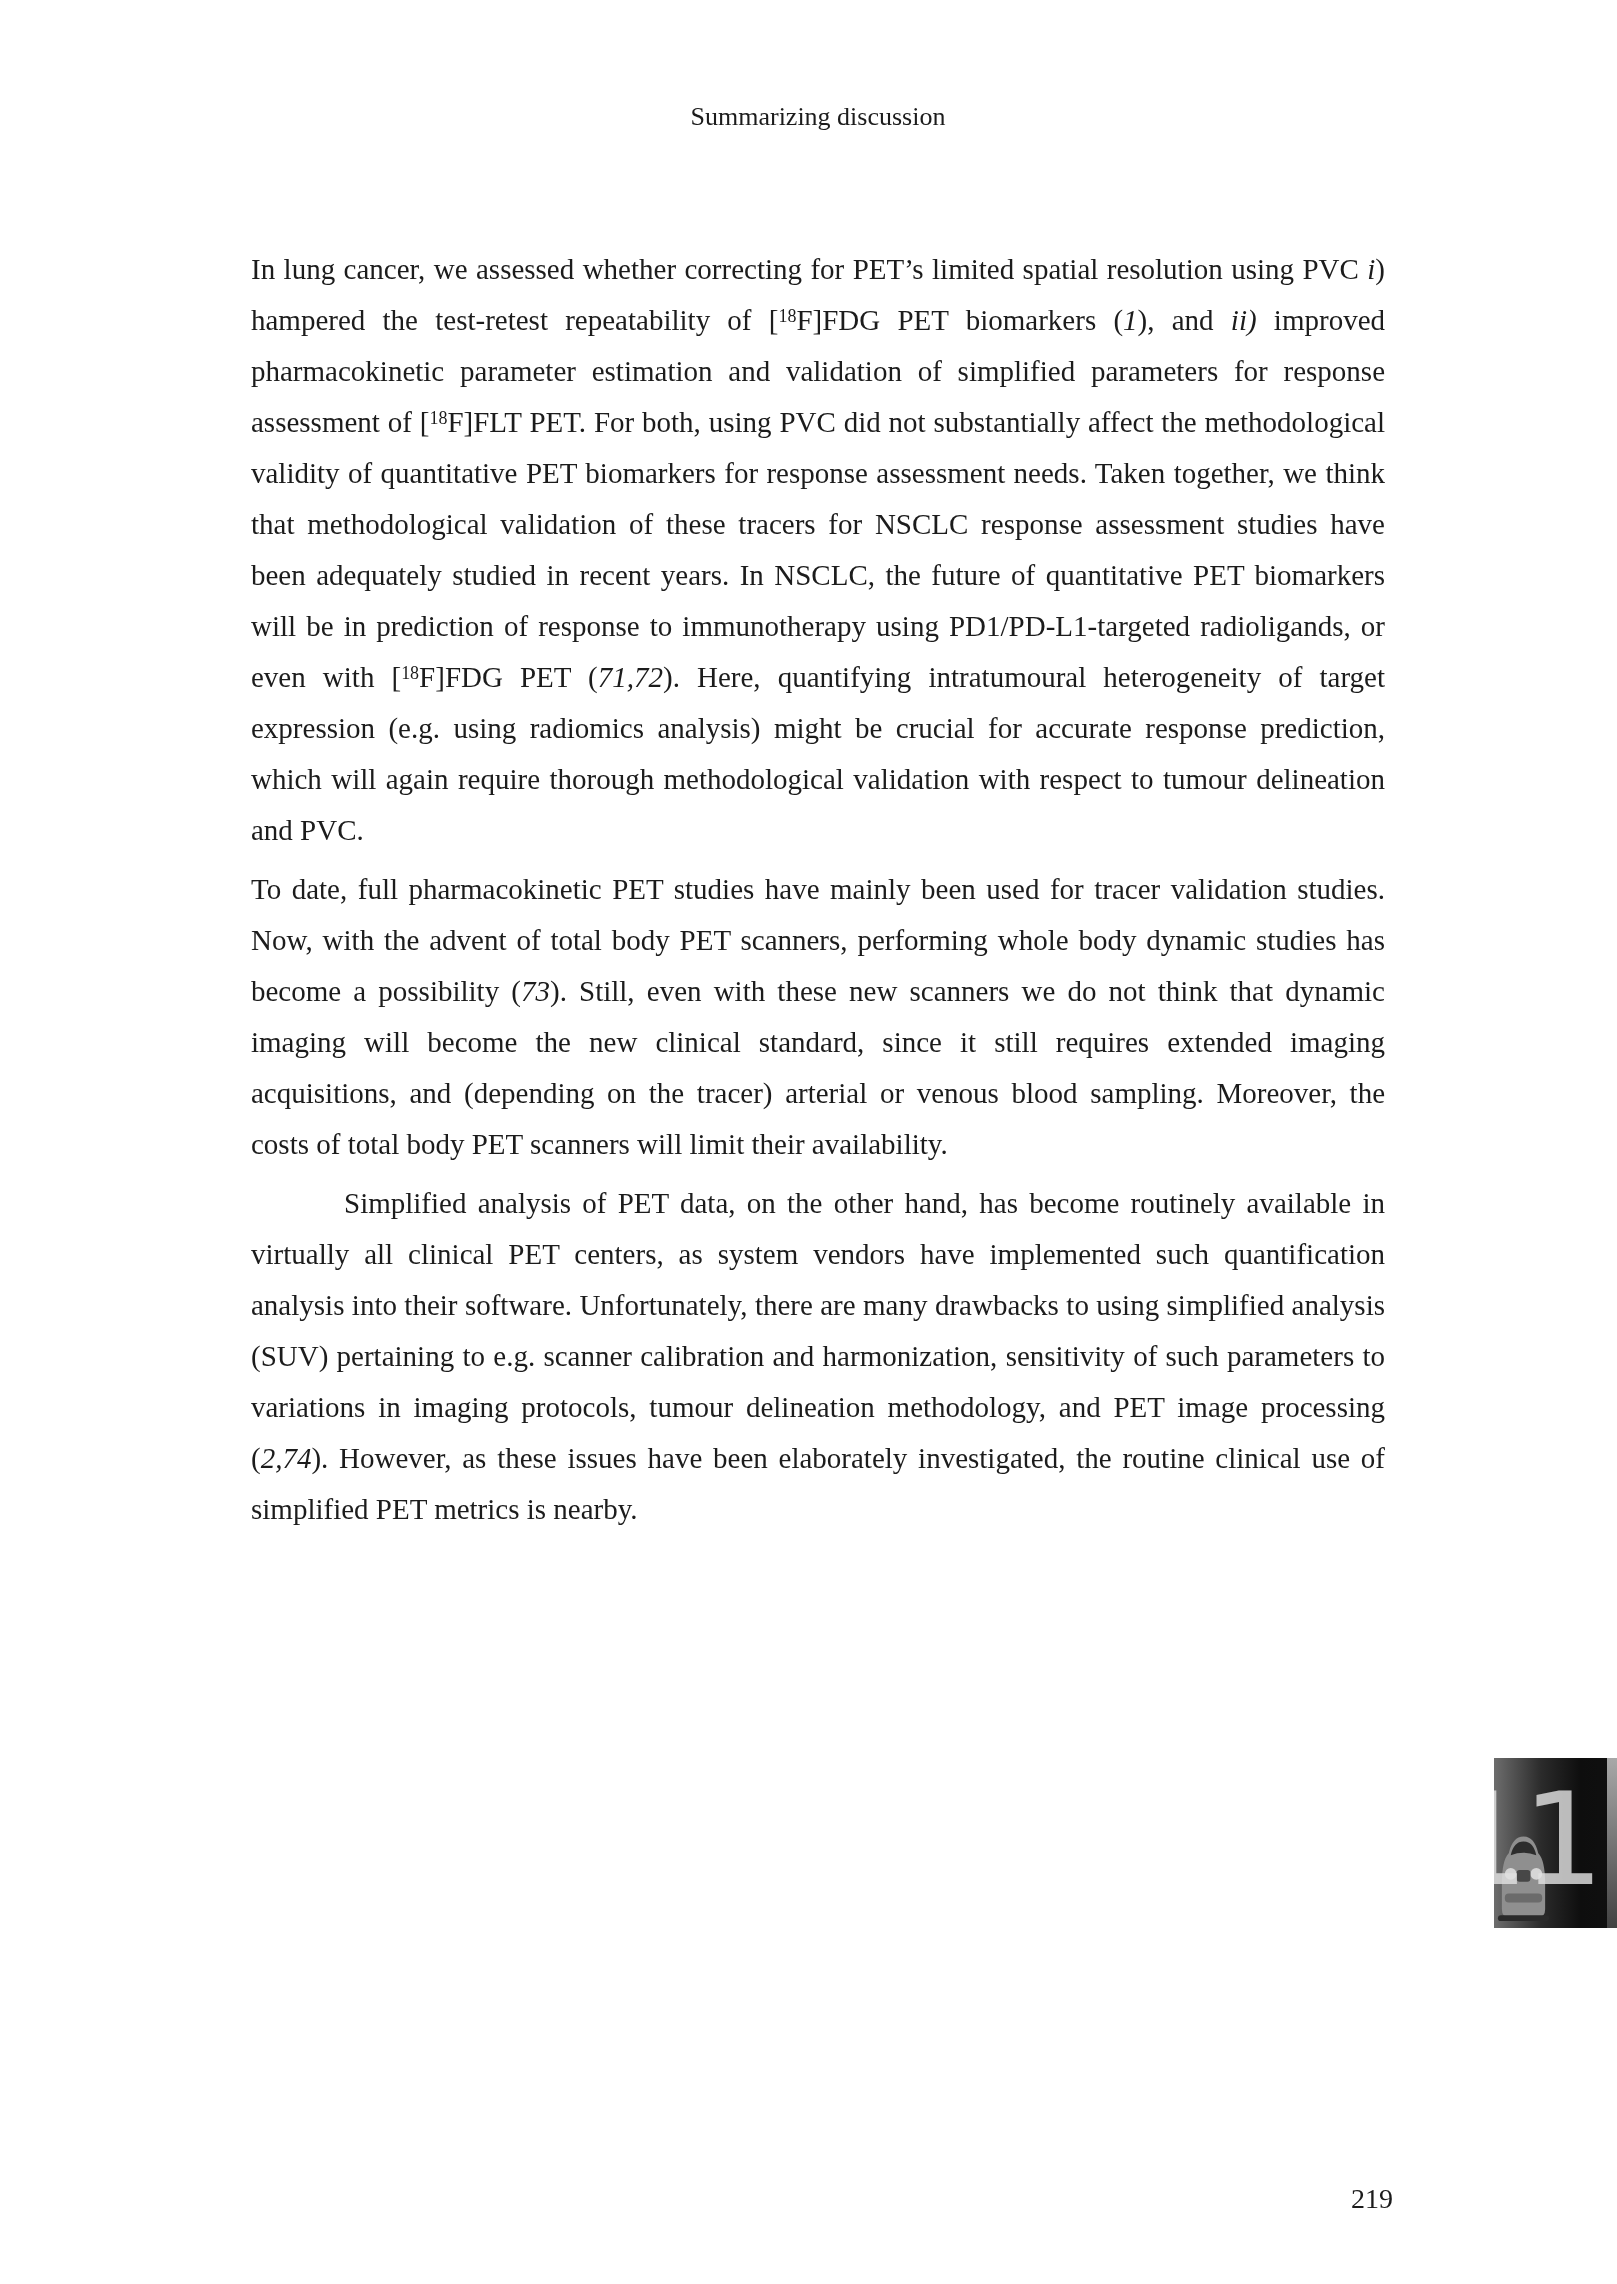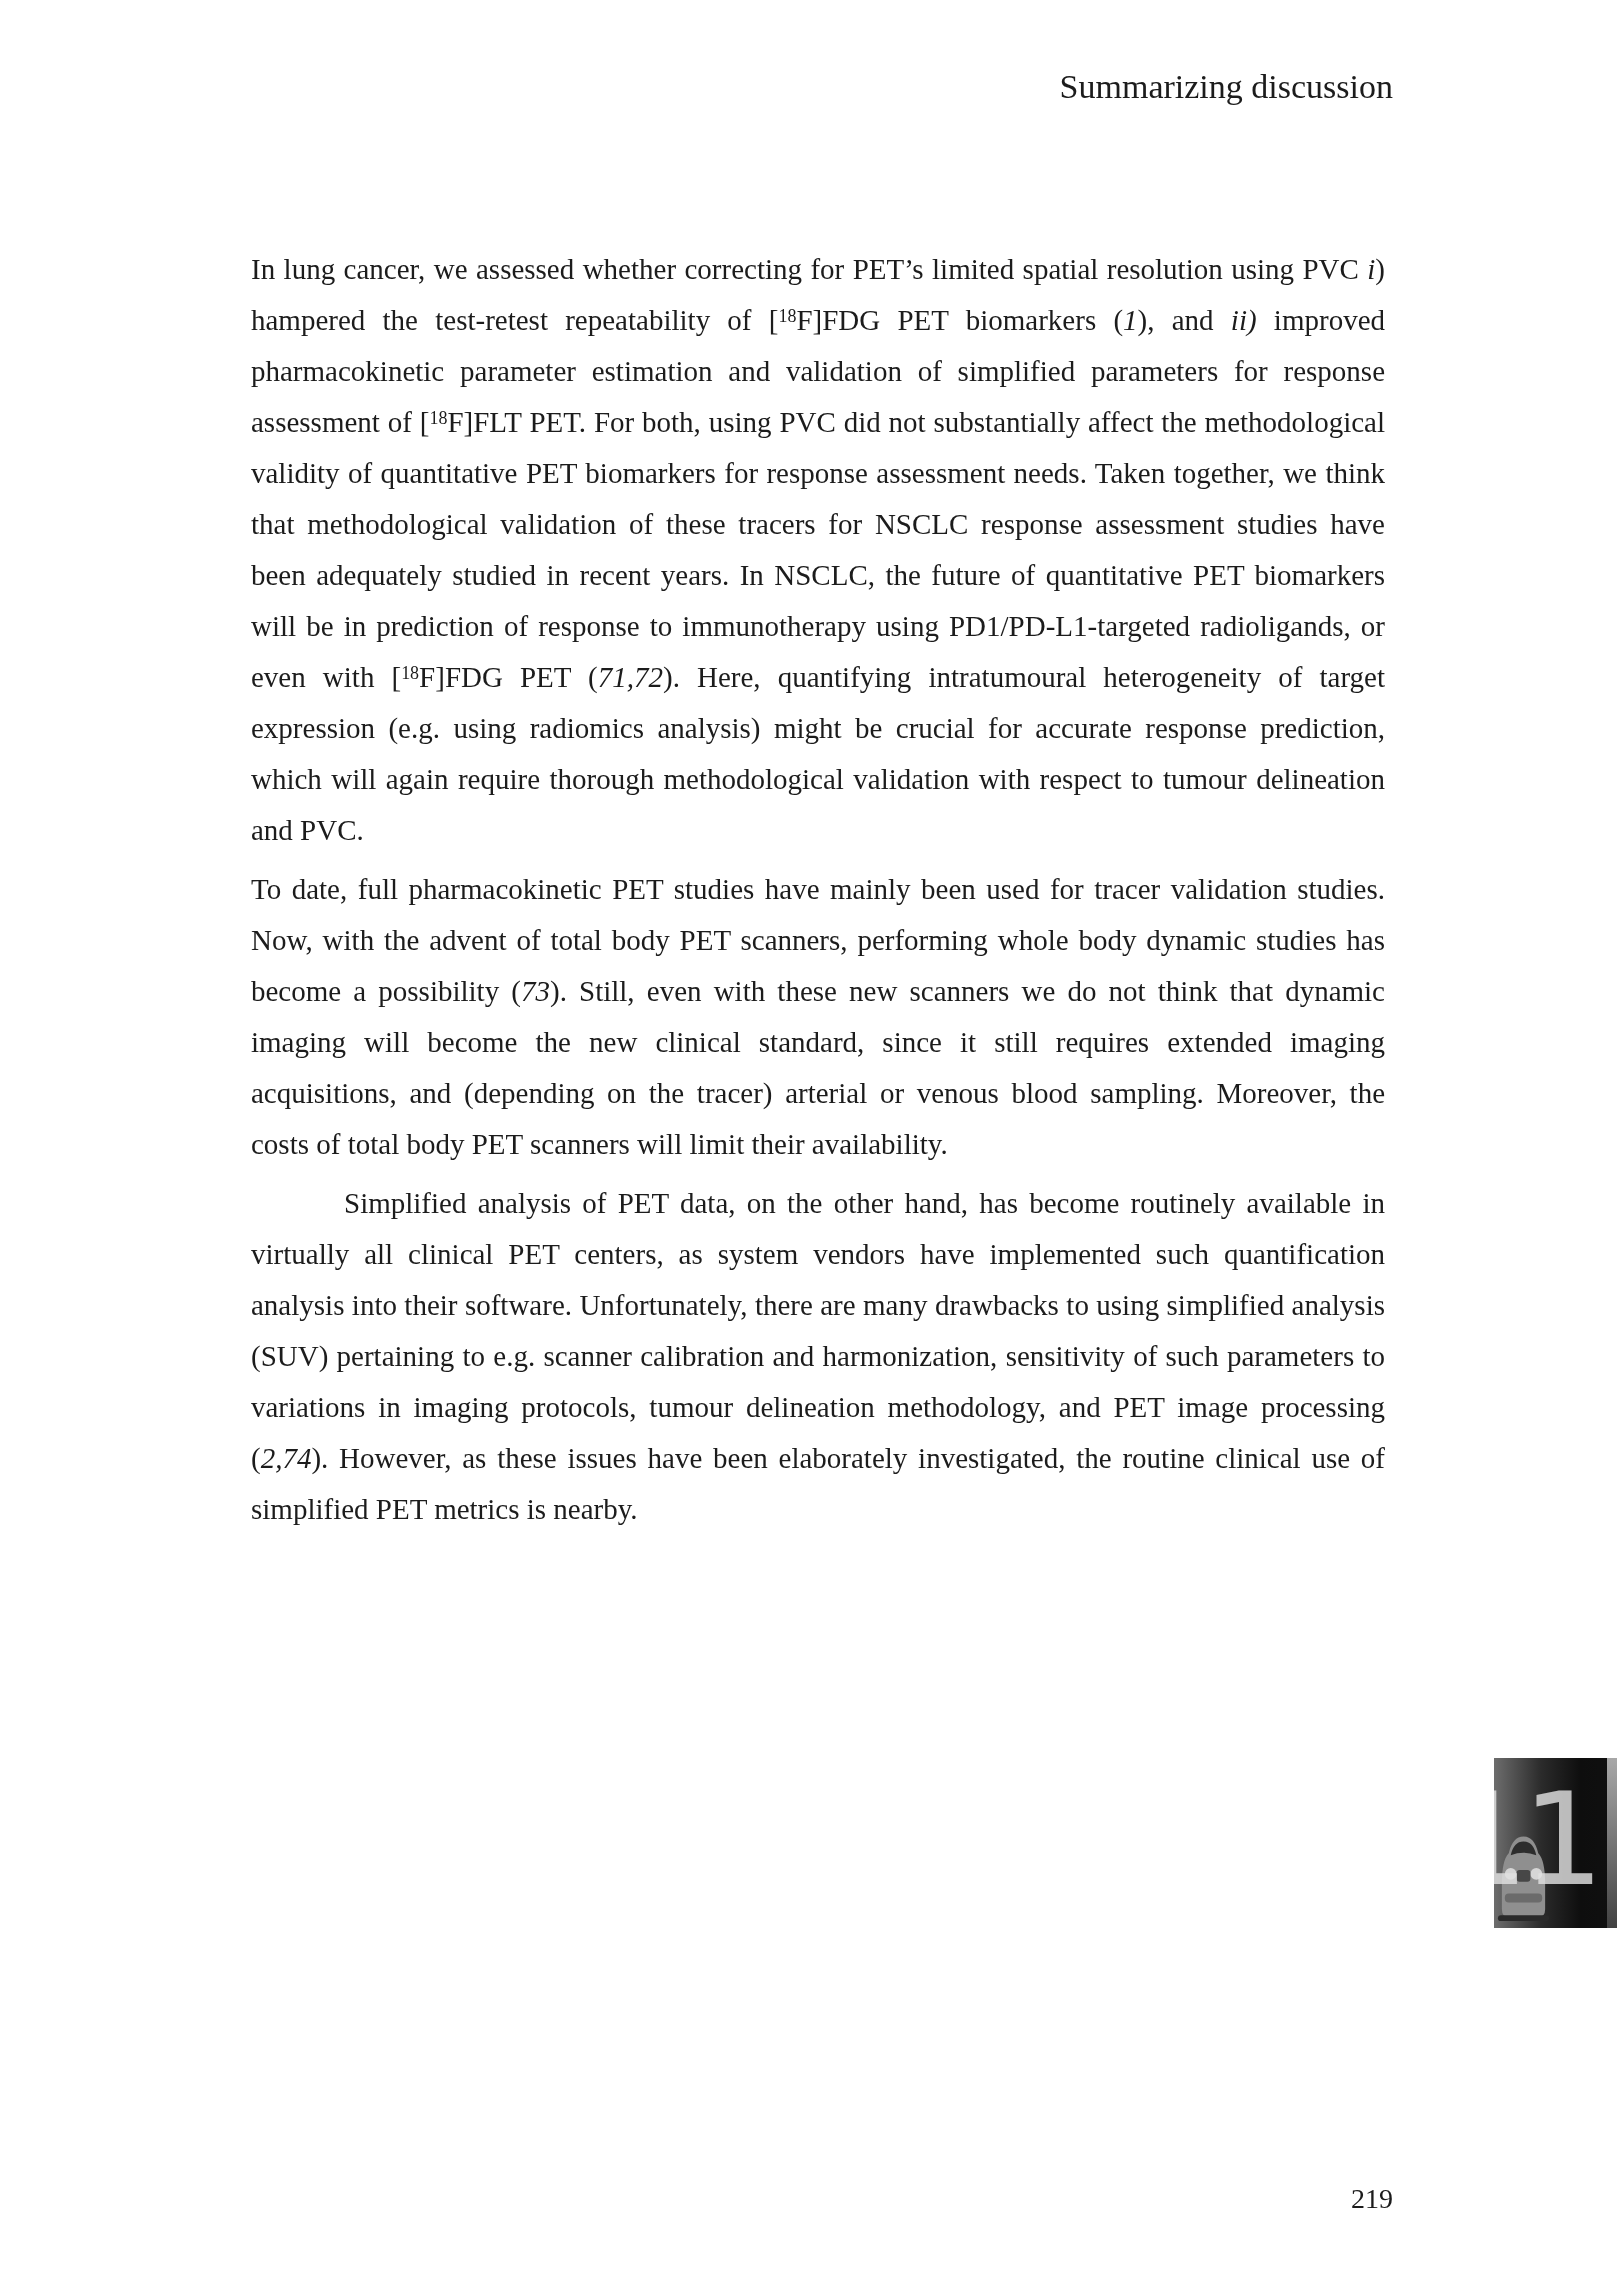--- a/index.html
+++ b/index.html
@@ -11,25 +11,25 @@
     position: relative;
     width: 1618px;
     height: 2284px;
     font-family: "Liberation Serif", "DejaVu Serif", serif;
     color: #1c1c1c;
     overflow: hidden;
   }
 
   .running-head {
     position: absolute;
-    top: 72px;
+    top: 102px;
     left: 243px;
     width: 1150px;
-    text-align: right;
-    font-size: 34px;
+    text-align: center;
+    font-size: 26px;
     line-height: 30px;
     color: #1c1c1c;
   }
 
   .text-block {
     position: absolute;
     top: 236px;
     left: 243px;
     width: 1150px;
     font-size: 29px;

